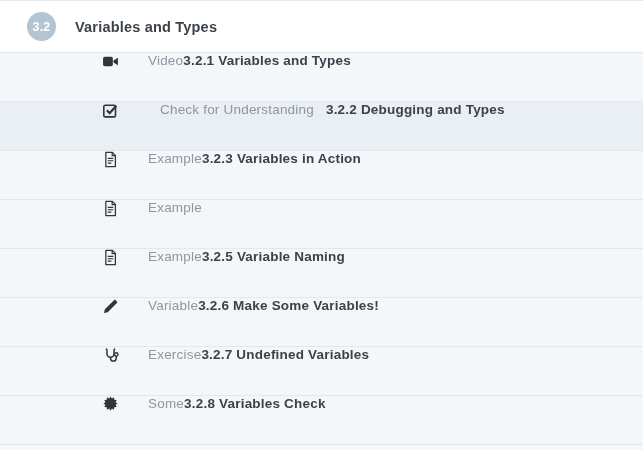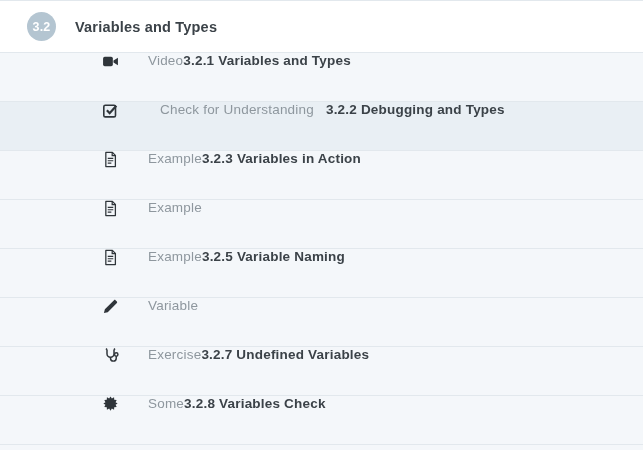--- a/index.html
+++ b/index.html
@@ -157,20 +157,21 @@
     <span class="type-label">Example</span>
     <span class="lesson-title">3.2.5 Variable Naming</span>
   </div>
       <div class="row">
     <span class="icon">
           <svg width="17" height="17" viewBox="0 0 16 16">
             <path d="M1.8 14.2l.9-3.6 8.6-8.6c.4-.4 1-.4 1.4 0l1.3 1.3c.4.4.4 1 0 1.4l-8.6 8.6-3.6.9z" fill="currentColor"></path>
           </svg>
         </span>
     <span class="type-label">Variable</span>
+    <span class="lesson-title">3.2.6 Make Some Variables!</span>
   </div>
       <div class="row">
     <span class="icon">
           <svg width="17" height="17" viewBox="0 0 16 16" fill="none" stroke="currentColor" stroke-width="1.4">
             <path d="M4.7 2.4v4a3.3 3.3 0 0 0 6.6 0v-4"></path>
             <path d="M3.7 1.6l1 .8M12.3 1.6l-1 .8"></path>
             <path d="M8 9.7v.9a2.7 2.7 0 0 0 5.4 0V8.8"></path>
             <circle cx="13.4" cy="7" r="1.6"></circle>
           </svg>
         </span>

